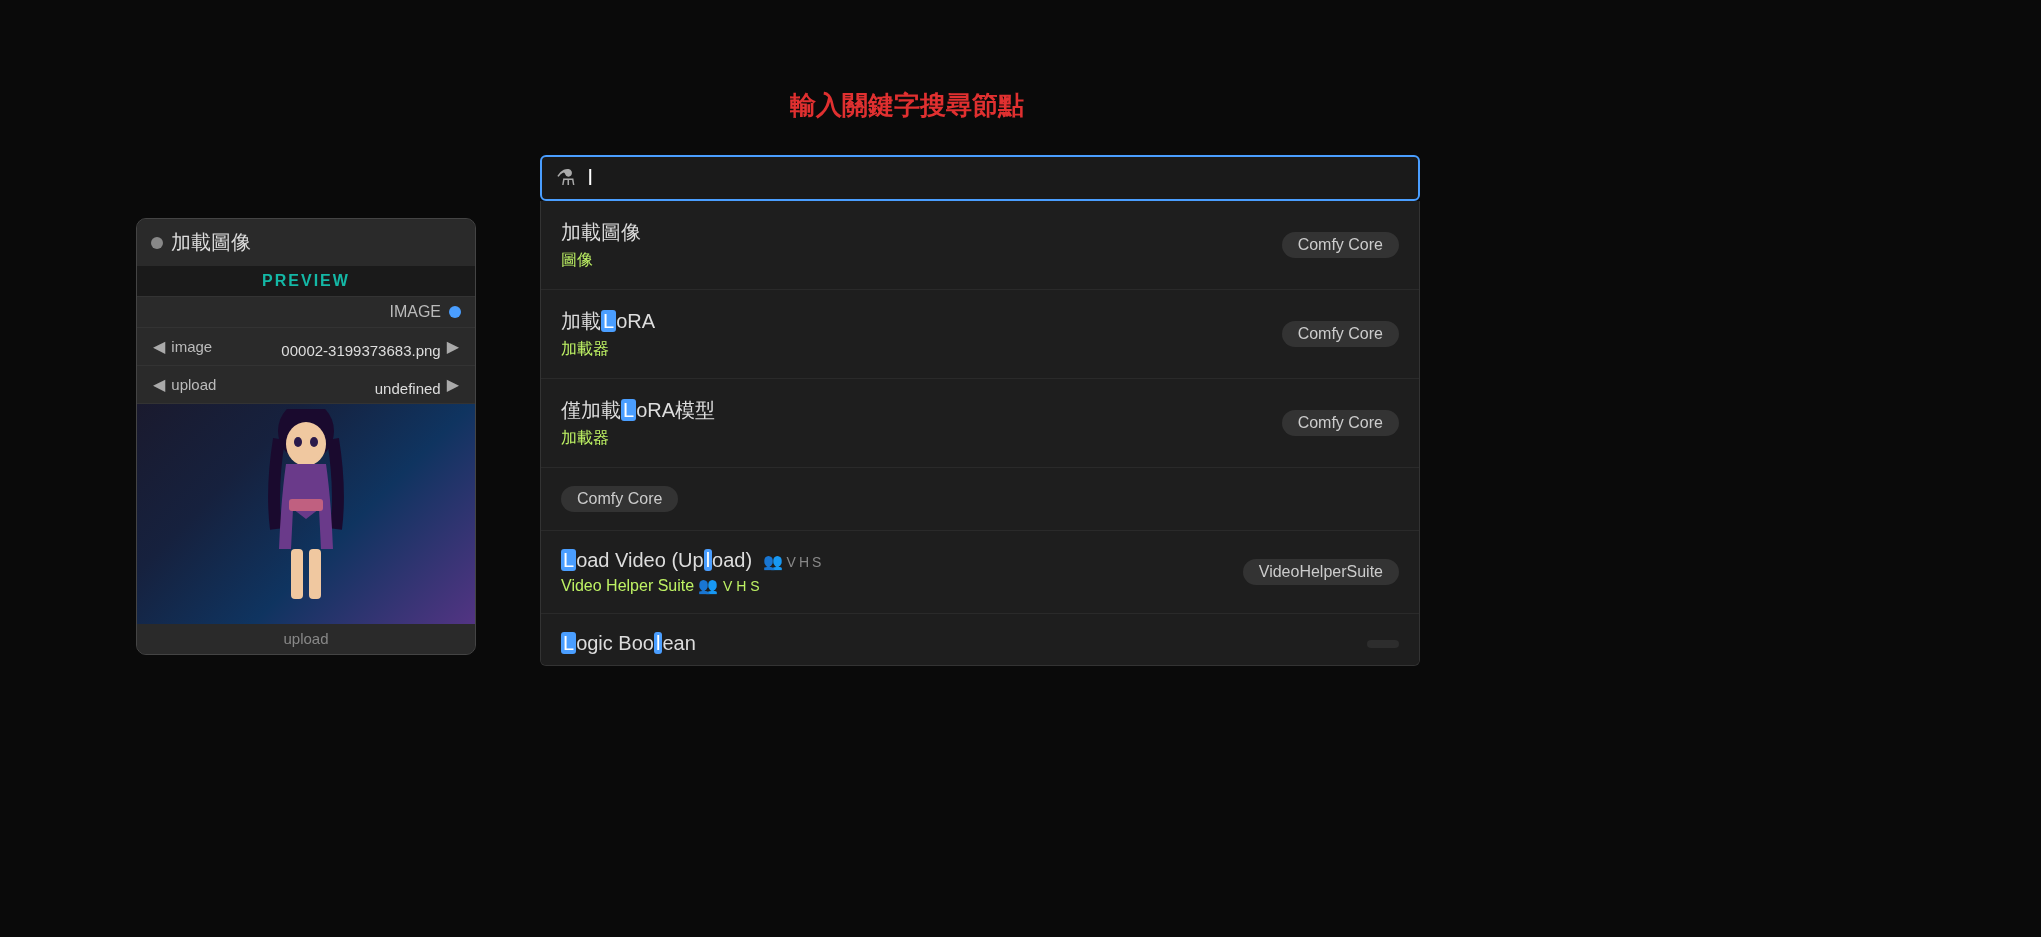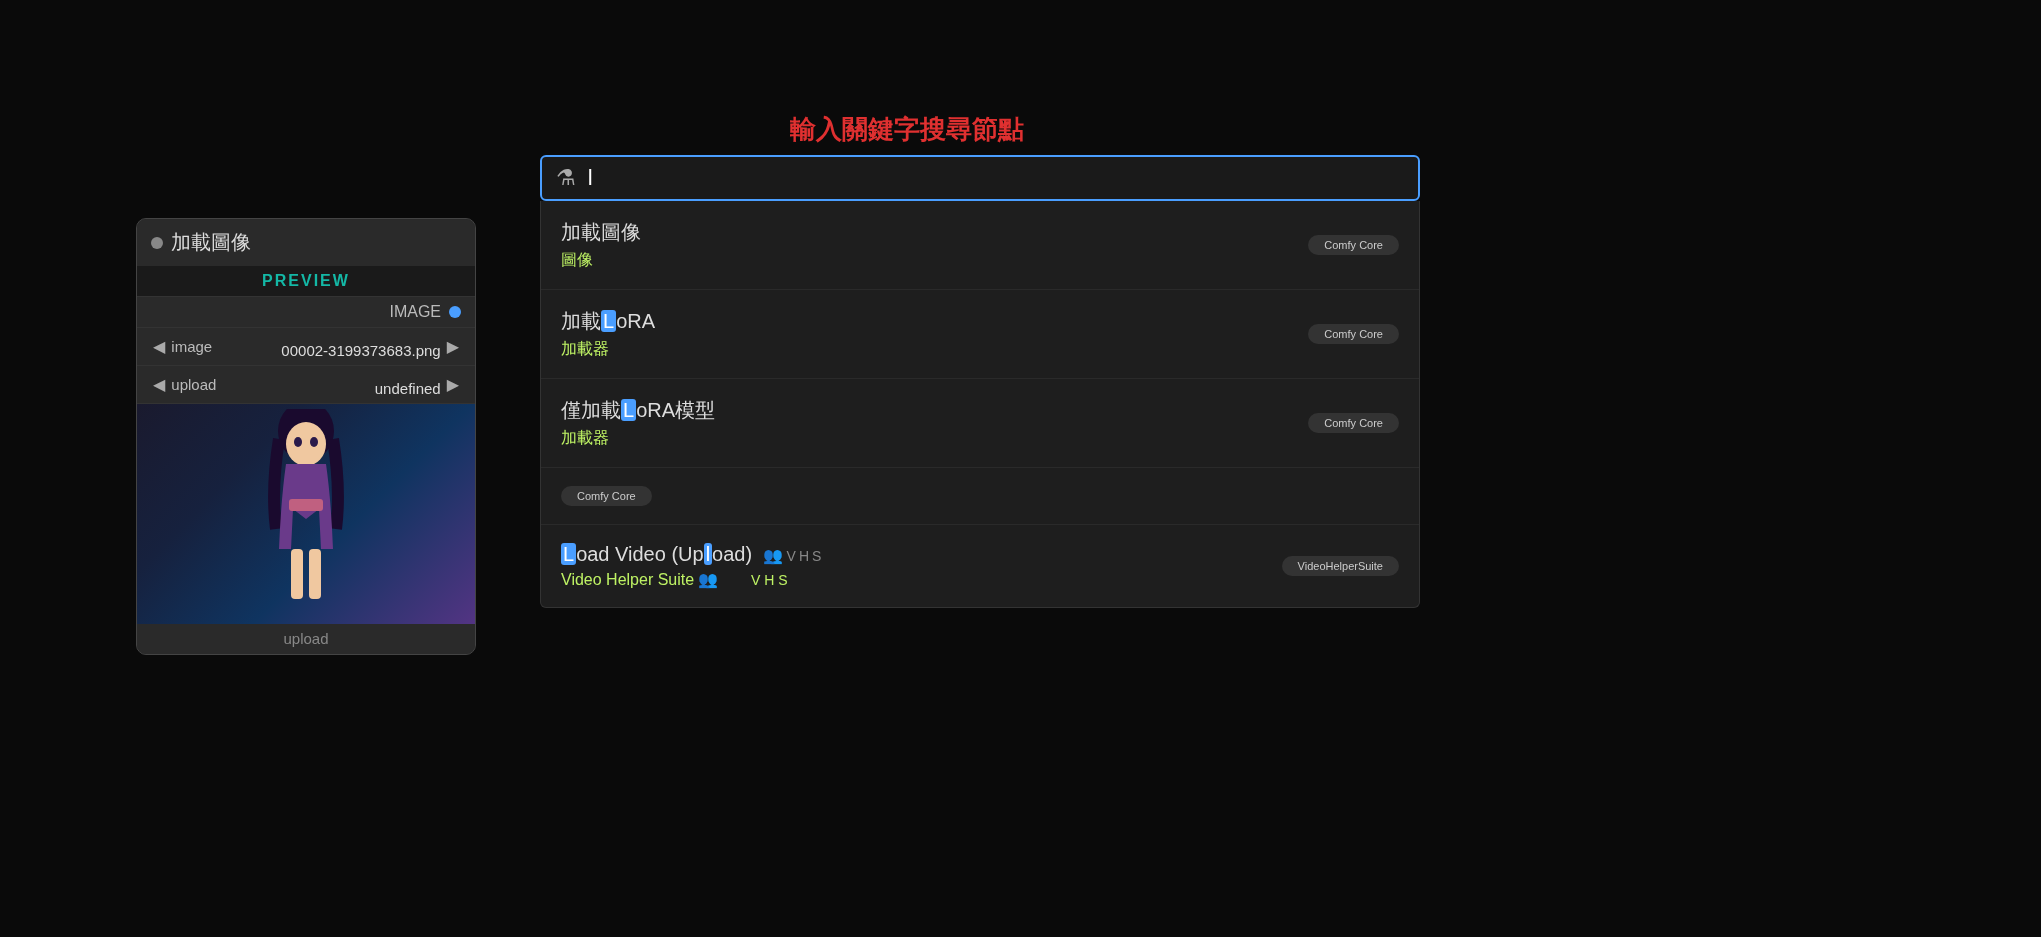--- a/index.html
+++ b/index.html
@@ -115,21 +115,21 @@
       display: flex;
       align-items: center;
       justify-content: center;
       position: relative;
       overflow: hidden;
     }
 
     
     .tooltip-annotation {
       position: absolute;
-      top: 112px;
+      top: 88px;
       left: 790px;
       color: #e03030;
       font-size: 26px;
       font-weight: bold;
       white-space: nowrap;
       pointer-events: none;
     }
 
     .tooltip-arrow {
       position: absolute;
@@ -207,21 +207,21 @@
     .item-subtitle {
       color: #bef264;
       font-size: 16px;
     }
 
     .item-badge {
       background: #333;
       color: #ccc;
       border-radius: 20px;
       padding: 4px 16px;
-      font-size: 11px;
+      font-size: 16px;
       white-space: nowrap;
     }
 
     .highlight {
       background: #4a9eff;
       color: #fff;
       border-radius: 3px;
       padding: 0 2px;
     }
 
@@ -379,21 +379,29 @@
 
     <div class="dropdown-item">
       <div class="item-left">
         <div class="item-title">
           <span class="highlight">L</span>oad Video (Up<span class="highlight">l</span>oad)
           <span class="vhs-badge">
             👥 <span class="vhs-icon">V</span><span class="vhs-icon">H</span><span class="vhs-icon">S</span>
           </span>
         </div>
         <div class="item-subtitle">
-          Video Helper Suite 👥 <span style="font-size:14px;margin-left:28px;">V H S</span>
+          Video Helper Suite 👥 <span style="font-size:14px;">V H S</span>
         </div>
       </div>
       <div class="item-badge">VideoHelperSuite</div>
     </div>
 
+    <div class="dropdown-item-partial">
+      <div class="item-left">
+        <div class="item-title-partial">
+          <span class="highlight">L</span>ogic Boo<span class="highlight">l</span>ean
+        </div>
+      </div>
+      <div class="item-badge-partial"></div>
+    </div>
 
   </div>
 </div>
 
 </body></html>

